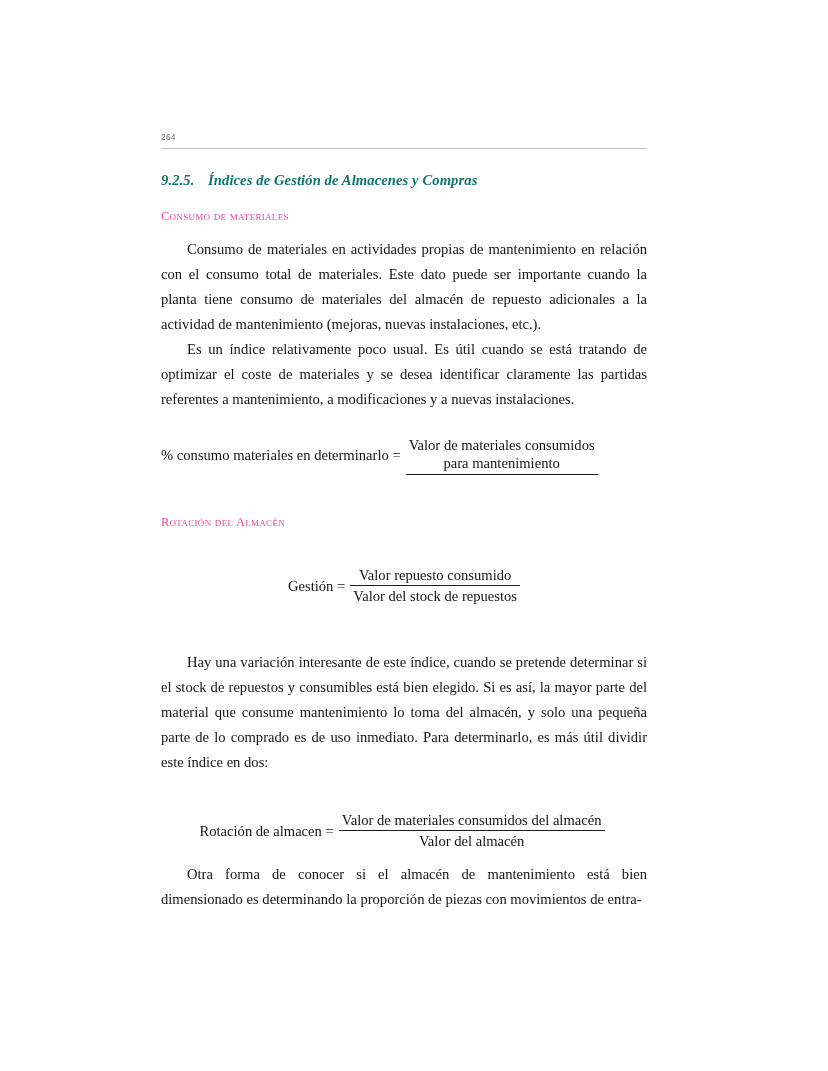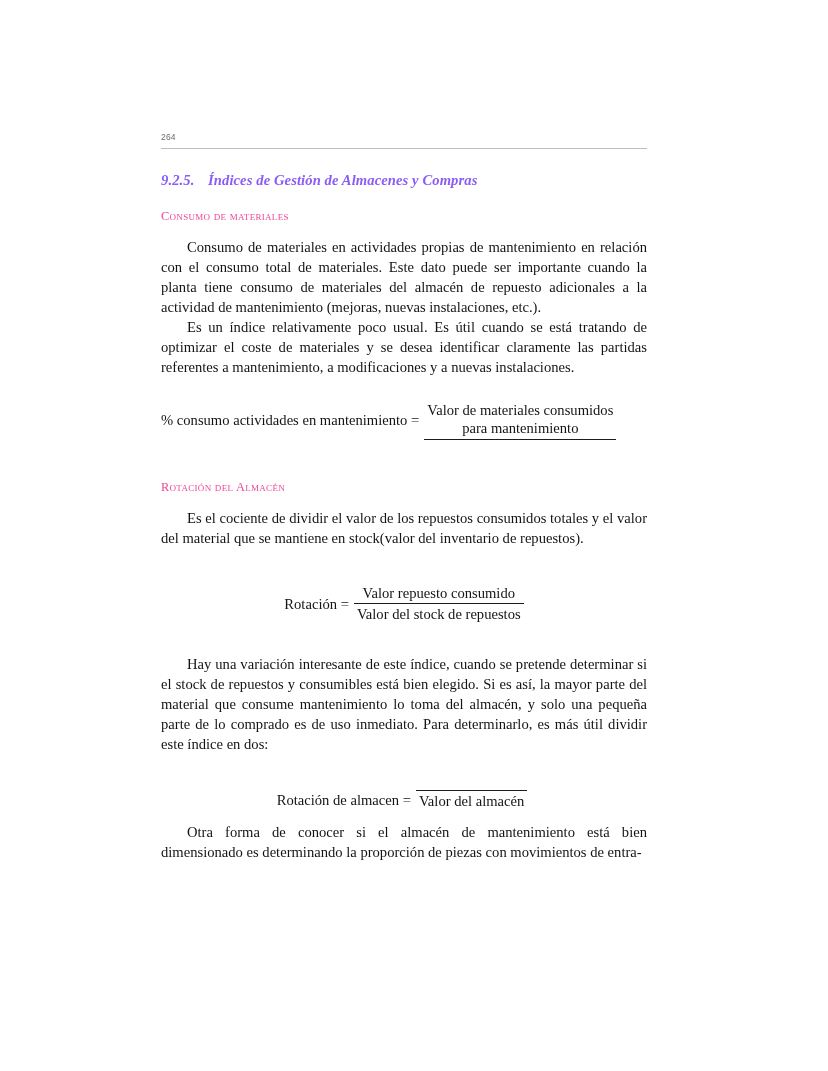--- a/index.html
+++ b/index.html
@@ -67,21 +67,21 @@
     background: #bdbdbd;
   }
 
   
   .sec-heading {
     margin-top: 20px;
     font-size: 14.6px;
     font-weight: bold;
     font-style: italic;
     letter-spacing: 0.1px;
-    color: #8b5cf6;
+    color: #0f766e;
     font-family: Liberation Serif, serif;
   }
   .sec-heading .num {
     font-style: italic;
     font-weight: bold;
     display: inline-block;
     min-width: 47px;
   }
 
   
@@ -93,21 +93,21 @@
     color: #ec4899;
   }
   .subhead.spaced {
     margin-top: 40px;
   }
 
   
   p.body {
     margin: 0;
     font-size: 14.6px;
-    line-height: 20px;
+    line-height: 25px;
     text-align: justify;
     text-justify: inter-word;
     color: #141414;
     hyphens: manual;
   }
   p.body.first {
     margin-top: 13px;
     text-indent: 26px;
   }
   p.body.cont {
@@ -197,49 +197,49 @@
     <div class="sec-heading">
       <span class="num">9.2.5.</span><span>Índices de Gestión de Almacenes y Compras</span>
     </div>
 
     <div class="subhead">Consumo de materiales</div>
 
     <p class="body first">Consumo de materiales en actividades propias de mantenimiento en relación con el consumo total de materiales. Este dato puede ser importante cuando la planta tiene consumo de materiales del almacén de repuesto adicionales a la actividad de mantenimiento (mejoras, nuevas instalaciones, etc.).</p>
     <p class="body cont">Es un índice relativamente poco usual. Es útil cuando se está tratando de optimizar el coste de materiales y se desea identificar claramente las partidas referentes a mantenimiento, a modificaciones y a nuevas instalaciones.</p>
 
     <div class="formula formula-1">
-      <span class="lhs">% consumo actividades en mantenimiento =</span>
+      <span class="lhs">% consumo materiales en determinarlo =</span>
       <span class="frac">
         <span class="num">
           <span class="ln">Valor de materiales consumidos</span>
           <span class="ln">para mantenimiento</span>
         </span>
         <span class="bar"></span>
       </span>
     </div>
 
     <div class="subhead spaced">Rotación del Almacén</div>
 
-    <p class="body first">Es el cociente de dividir el valor de los repuestos consumidos totales y el valor del material que se mantiene en stock(valor del inventario de repuestos).</p>
 
     <div class="formula formula-2">
-      <span class="lhs">Rotación =</span>
+      <span class="lhs">Gestión =</span>
       <span class="frac">
         <span class="num">Valor repuesto consumido</span>
         <span class="bar"></span>
         <span class="den">Valor del stock de repuestos</span>
       </span>
     </div>
 
-    <p class="body tight" style="margin-top:30px;">Hay una variación interesante de este índice, cuando se pretende determinar si el stock de repuestos y consumibles está bien elegido. Si es así, la mayor parte del material que consume mantenimiento lo toma del almacén, y solo una pequeña parte de lo comprado es de uso inmediato. Para determinarlo, es más útil dividir este índice en dos:</p>
+    <p class="body tight" style="margin-top:44px;">Hay una variación interesante de este índice, cuando se pretende determinar si el stock de repuestos y consumibles está bien elegido. Si es así, la mayor parte del material que consume mantenimiento lo toma del almacén, y solo una pequeña parte de lo comprado es de uso inmediato. Para determinarlo, es más útil dividir este índice en dos:</p>
 
 
     <div class="formula formula-4">
       <span class="lhs">Rotación de almacen =</span>
       <span class="frac">
+        <span class="num">Valor de materiales consumidos del almacén</span>
         <span class="bar"></span>
         <span class="den">Valor del almacén</span>
       </span>
     </div>
 
     <p class="body tight" style="">Otra forma de conocer si el almacén de mantenimiento está bien dimensionado es determinando la proporción de piezas con movimientos de entra-</p>
 
   </div>
 </div>
 

